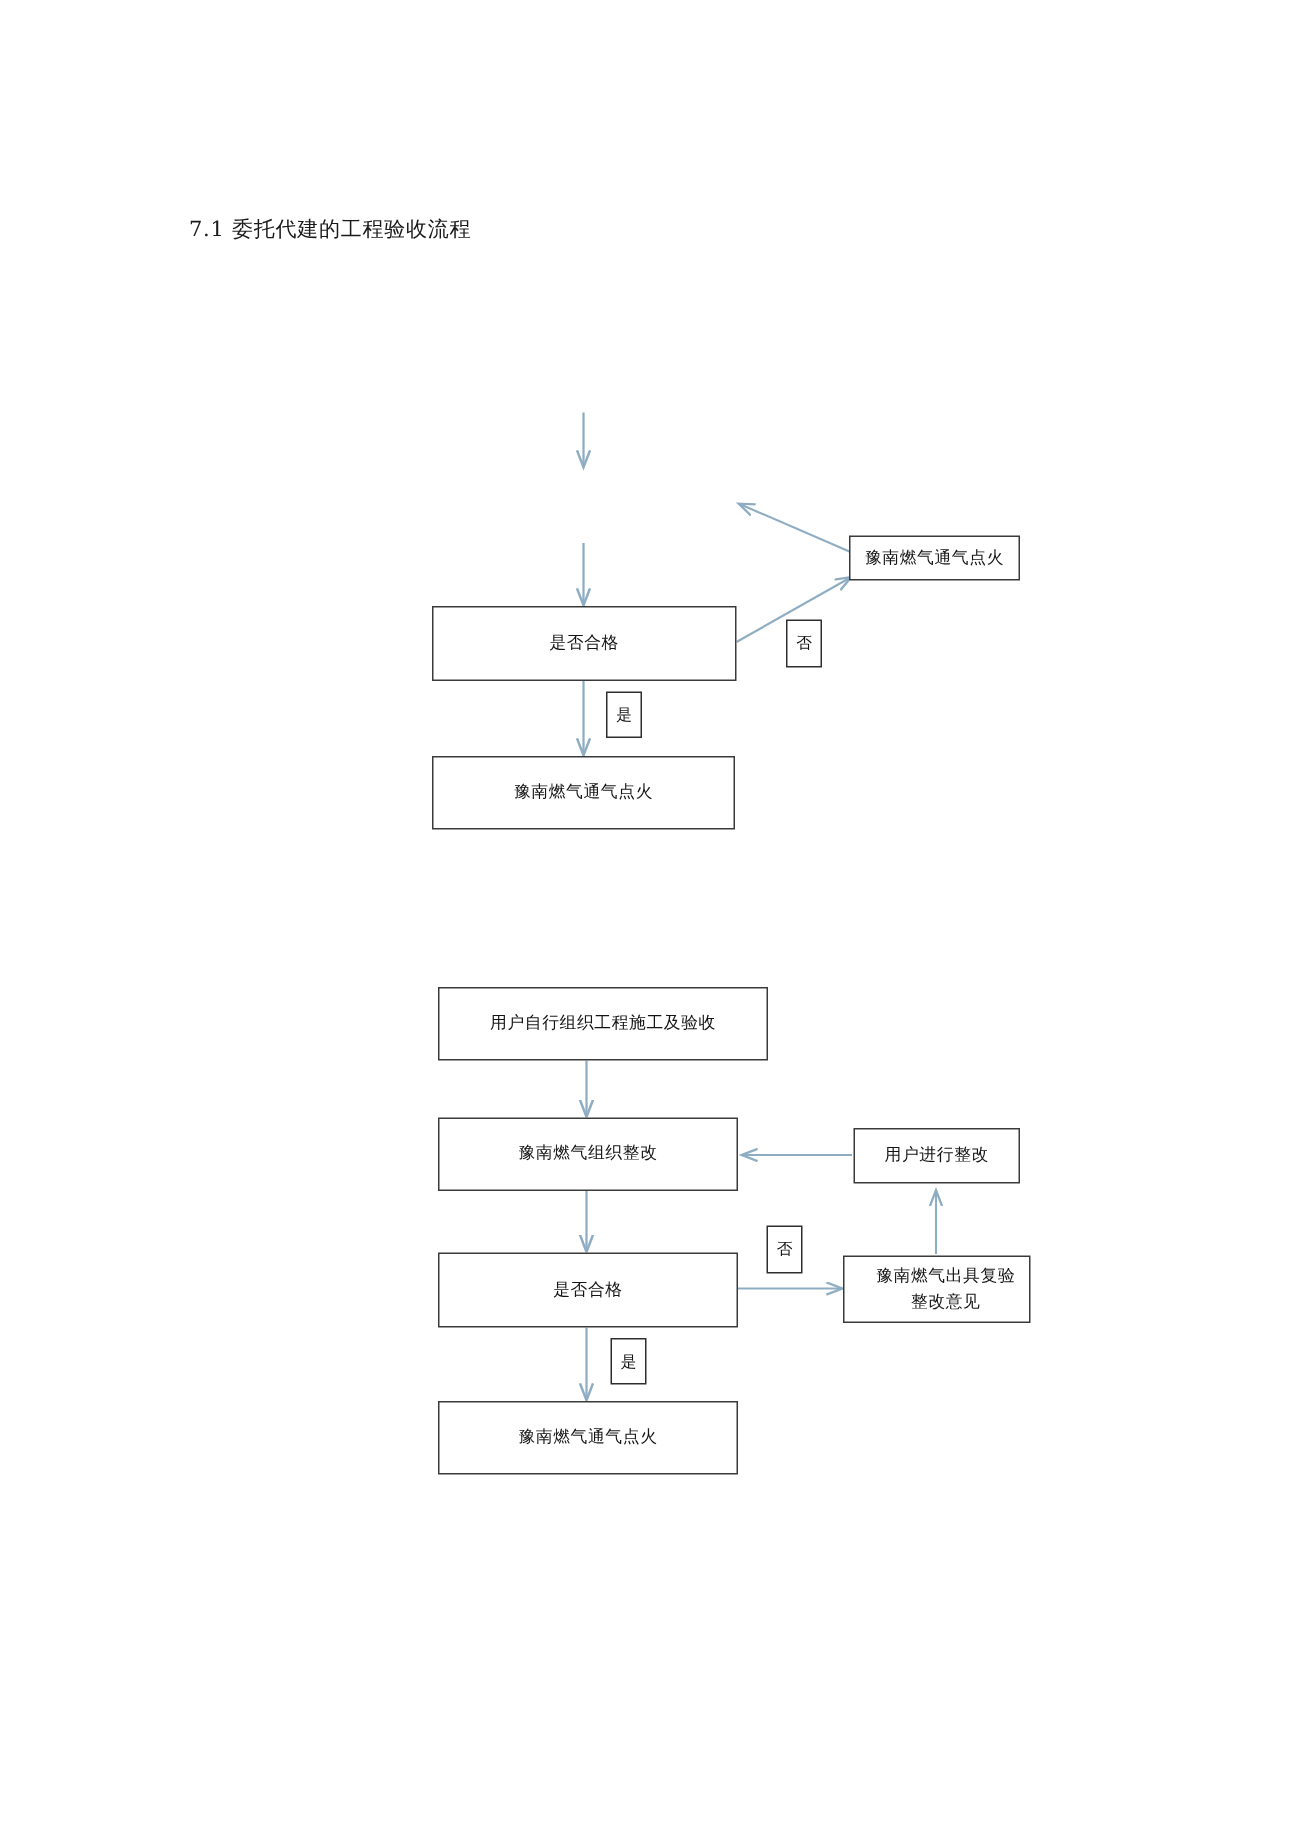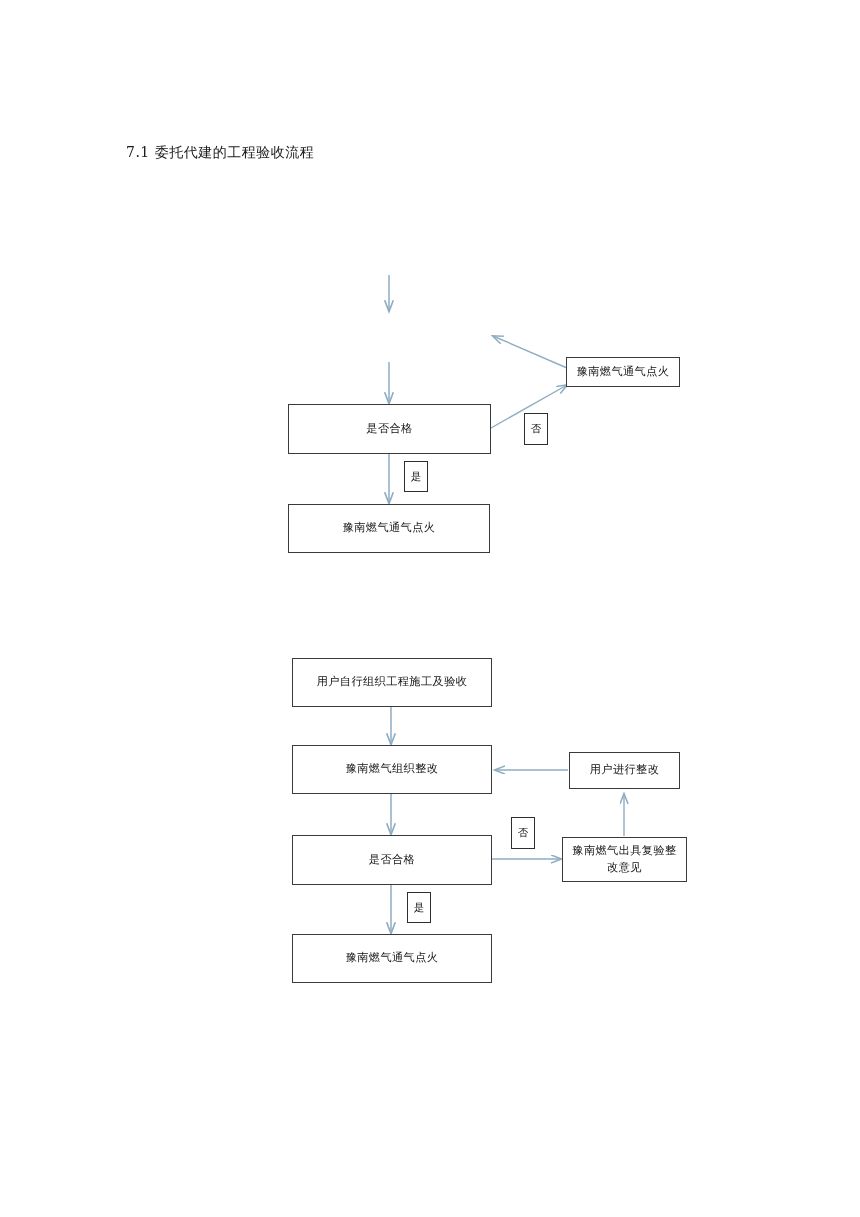--- a/index.html
+++ b/index.html
@@ -157,41 +157,41 @@
   </div>
 
   <div class="chip" style="left:524px; top:413px; width:24px; height:32px;">
     <span>否</span>
   </div>
 
   <div class="chip" style="left:404px; top:461px; width:24px; height:31px;">
     <span>是</span>
   </div>
 
-  <div class="node" style="left:292px; top:658px; width:200px; height:49px;">
+  <div class="node" style="left:292px; top:658px; width:220px; height:49px;">
     <span class="node-label">用户自行组织工程施工及验收</span>
   </div>
 
   <div class="node" style="left:292px; top:745px; width:200px; height:49px;">
     <span class="node-label">豫南燃气组织整改</span>
   </div>
 
   <div class="node" style="left:292px; top:835px; width:200px; height:50px;">
     <span class="node-label">是否合格</span>
   </div>
 
   <div class="node" style="left:292px; top:934px; width:200px; height:49px;">
     <span class="node-label">豫南燃气通气点火</span>
   </div>
 
   <div class="node" style="left:569px; top:752px; width:111px; height:37px;">
     <span class="node-label">用户进行整改</span>
   </div>
 
-  <div class="node" style="left:562px; top:837px; width:125px; height:45px;">
+  <div class="node" style="left:562px; top:837px; width:125px; height:45px;padding-left:12px;">
     <span class="node-label">豫南燃气出具复验整改意见</span>
   </div>
 
   <div class="chip" style="left:511px; top:817px; width:24px; height:32px;">
     <span>否</span>
   </div>
 
   <div class="chip" style="left:407px; top:892px; width:24px; height:31px;">
     <span>是</span>
   </div>

